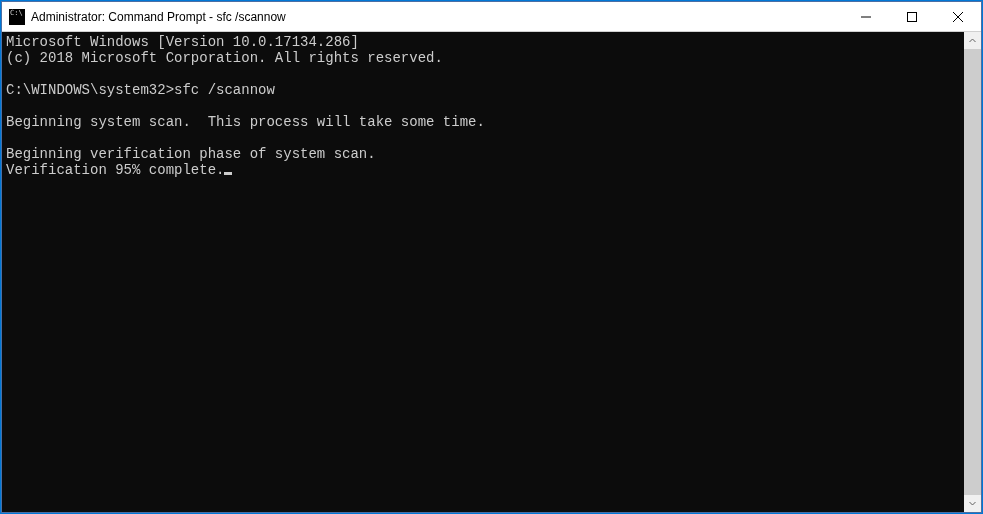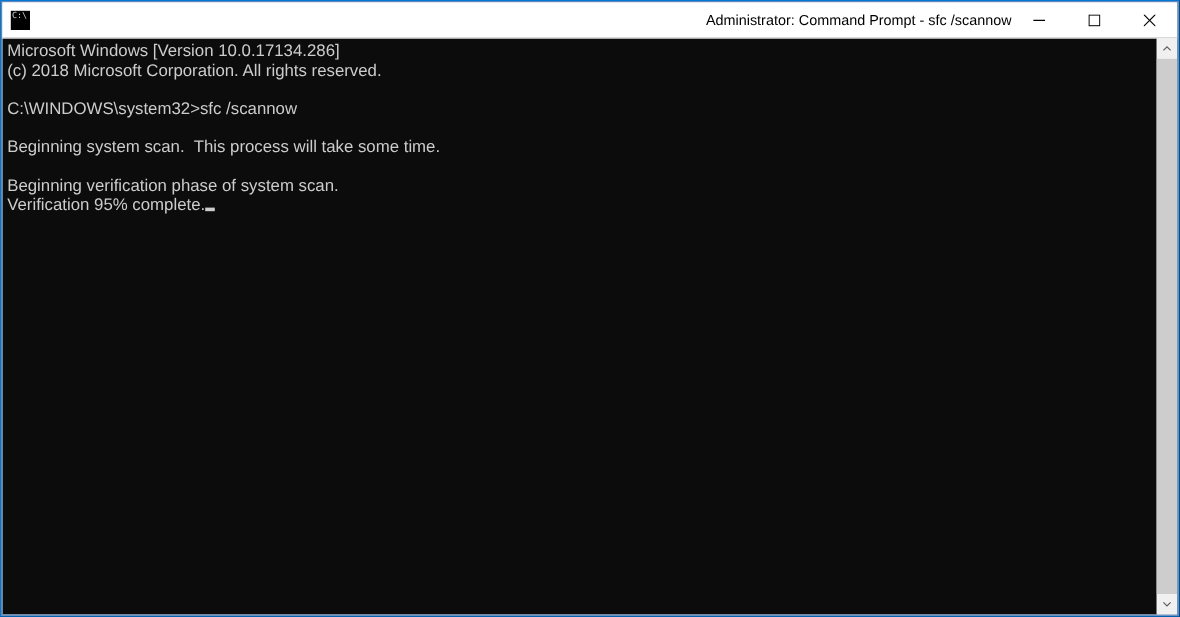--- a/index.html
+++ b/index.html
@@ -51,21 +51,20 @@
       top: 1px;
       left: 1px;
       line-height: 1;
     }
     .titlebar-title {
       font-size: 12px;
       color: #000;
       flex: 1;
       white-space: nowrap;
       overflow: hidden;
-      text-align: right;
     }
     .titlebar-controls {
       display: flex;
       height: 100%;
     }
     .titlebar-btn {
       width: 46px;
       height: 100%;
       display: flex;
       align-items: center;
@@ -80,21 +79,21 @@
     }
     .client-area {
       flex: 1;
       display: flex;
       overflow: hidden;
     }
     .console {
       flex: 1;
       background: #0c0c0c;
       color: #cccccc;
-      font-family: Liberation Sans, sans-serif;
+      font-family: Liberation Mono, monospace;
       font-size: 14px;
       line-height: 16px;
       padding: 2px 4px;
       white-space: pre;
       overflow: hidden;
     }
     .scrollbar {
       width: 17px;
       background: #f0f0f0;
       position: relative;

